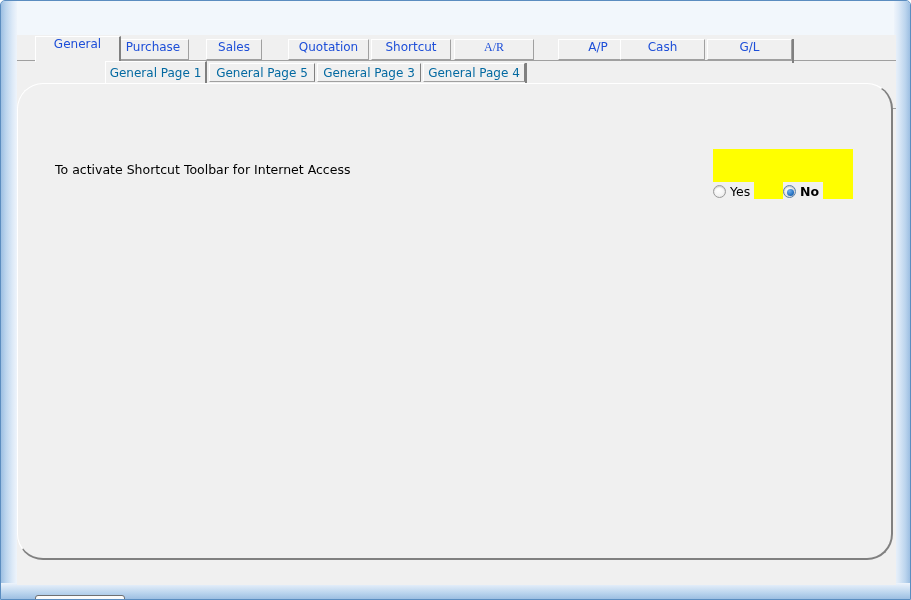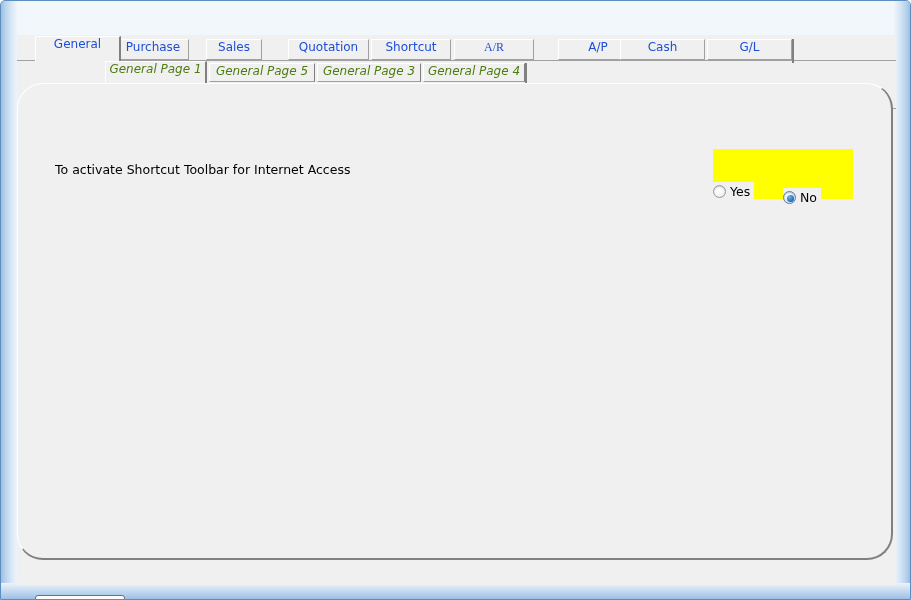--- a/index.html
+++ b/index.html
@@ -144,24 +144,23 @@
   
   .tabstrip2 { position: absolute; left: 0; top: 26px; width: 879px; height: 26px; }
   .tab2 {
     position: absolute;
     top: 2px;
     height: 19px;
     background: #f0f0f0;
     border: 1px solid #ffffff;
     border-right: 1px solid #808080;
     border-bottom: 1px solid #a0a0a0;
-    font-size: 12px; color: #4d7c0f;
-    display: flex; justify-content: center;
+    font-size: 12px; color: #0369a1;
+    display: flex; align-items: center; justify-content: center;
     cursor: default;
-    font-style: italic;
   }
   .tab2.selected {
     top: 0px;
     height: 22px;
     border-bottom: none;
     border-right: 2px solid #808080;
     z-index: 5;
   }
   #row2-line {
     position: absolute; left: 0; top: 47px; width: 879px; height: 1px;
@@ -201,21 +200,21 @@
 
   
   .radio-wrap {
     position: absolute;
     background: #f0f0f0;
     display: flex; align-items: center;
     height: 18px;
     padding: 0 4px 0 0;
   }
   #radio-yes { left: 695px; top: 98px; }
-  #radio-no  { left: 765px; top: 104px; }
+  #radio-no  { left: 765px; top: 98px; font-weight: bold; }
 
   .radio-dot {
     width: 13px; height: 13px;
     border-radius: 50%;
     background: radial-gradient(circle at 40% 35%, #ffffff 0%, #f4f4f4 55%, #e0e0e0 100%);
     border: 1px solid #9a9a9a;
     box-shadow: inset 0 1px 1px rgba(0,0,0,0.18);
     position: relative;
     flex: 0 0 auto;
   }

